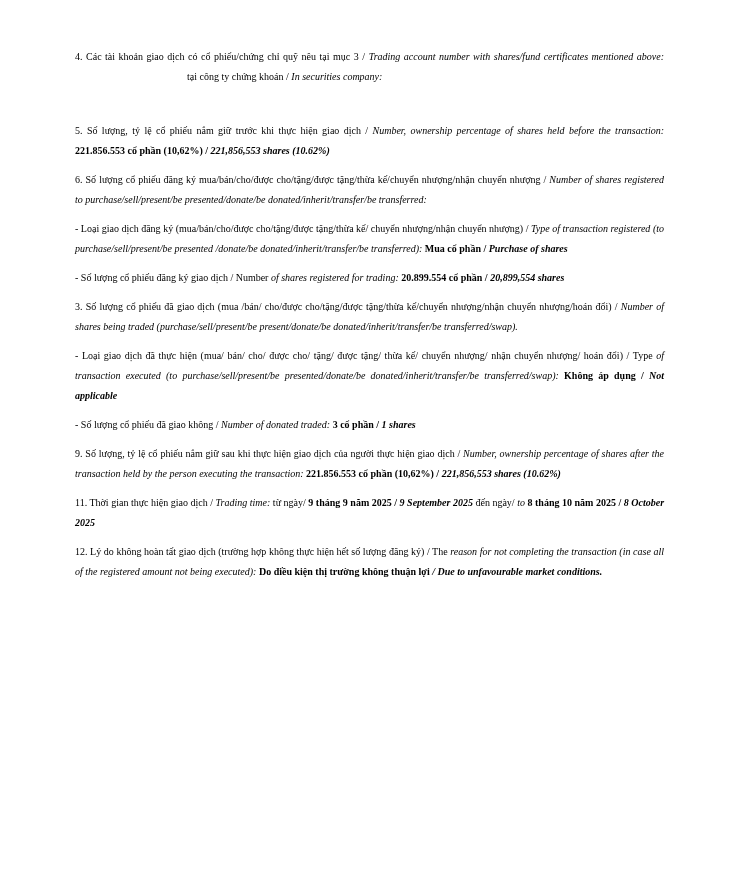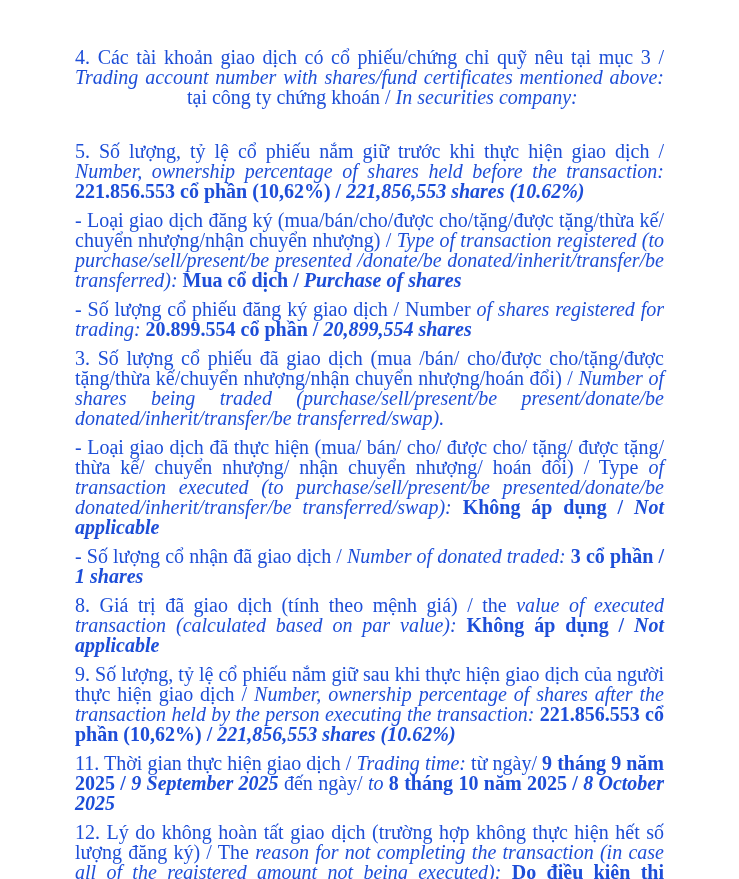--- a/index.html
+++ b/index.html
@@ -14,43 +14,43 @@
     background: #ffffff;
     box-sizing: border-box;
     padding: 47px 75px 0 75px;
     overflow: hidden;
     font-family: "Liberation Serif", "DejaVu Serif", serif;
     color: #121212;
   }
   .para {
     margin: 0 0 9px 0;
     text-align: justify;
-    font-size: 20px;
+    font-size: 10px;
     line-height: 20px;
-    color: #1d4ed8;
+    color: #000000;
   }
   .para-large {
     margin-bottom: 34px;
   }
   .seg-r { font-style: normal; font-weight: normal; }
   .seg-i { font-style: italic; font-weight: normal; }
   .seg-b { font-style: normal; font-weight: bold; }
   .seg-bi { font-style: italic; font-weight: bold; margin-top: 20px; }
   .gap { display: inline-block; width: 112px; height: 1px; }
 </style>
 </head>
 <body>
 
 <div class="page">
   <div>
       <p class="para para-large"><span class="seg-r">4. Các tài khoản giao dịch có cổ phiếu/chứng chỉ quỹ nêu tại mục 3 / </span><span class="seg-i">Trading account number with shares/fund certificates mentioned above: </span><span class="gap"></span><span class="seg-r">tại công ty chứng khoán / </span><span class="seg-i">In securities company:</span></p>
       <p class="para"><span class="seg-r">5. Số lượng, tỷ lệ cổ phiếu nắm giữ trước khi thực hiện giao dịch / </span><span class="seg-i">Number, ownership percentage of shares held before the transaction: </span><span class="seg-b">221.856.553 cổ phần (10,62%) / </span><span class="seg-bi">221,856,553 shares (10.62%)</span></p>
-      <p class="para"><span class="seg-r">- Loại giao dịch đăng ký (mua/bán/cho/được cho/tặng/được tặng/thừa kế/ chuyển nhượng/nhận chuyển nhượng) / </span><span class="seg-i">Type of transaction registered (to purchase/sell/present/be presented /donate/be donated/inherit/transfer/be transferred): </span><span class="seg-b">Mua cổ dịch / </span><span class="seg-bi">Purchase of shares</span></p>
+      <p class="para"><span class="seg-r">6. Số lượng cổ phiếu đăng ký mua/bán/cho/được cho/tặng/được tặng/thừa kế/chuyển nhượng/nhận chuyển nhượng / </span><span class="seg-i">Number of shares registered to purchase/sell/present/be presented/donate/be donated/inherit/transfer/be transferred:</span></p>
+      <p class="para"><span class="seg-r">- Loại giao dịch đăng ký (mua/bán/cho/được cho/tặng/được tặng/thừa kế/ chuyển nhượng/nhận chuyển nhượng) / </span><span class="seg-i">Type of transaction registered (to purchase/sell/present/be presented /donate/be donated/inherit/transfer/be transferred): </span><span class="seg-b">Mua cổ phần / </span><span class="seg-bi">Purchase of shares</span></p>
       <p class="para"><span class="seg-r">- Số lượng cổ phiếu đăng ký giao dịch / Number </span><span class="seg-i">of shares registered for trading: </span><span class="seg-b">20.899.554 cổ phần / </span><span class="seg-bi">20,899,554 shares</span></p>
       <p class="para"><span class="seg-r">3. Số lượng cổ phiếu đã giao dịch (mua /bán/ cho/được cho/tặng/được tặng/thừa kế/chuyển nhượng/nhận chuyển nhượng/hoán đổi) / </span><span class="seg-i">Number of shares being traded (purchase/sell/present/be present/donate/be donated/inherit/transfer/be transferred/swap).</span></p>
       <p class="para"><span class="seg-r">- Loại giao dịch đã thực hiện (mua/ bán/ cho/ được cho/ tặng/ được tặng/ thừa kế/ chuyển nhượng/ nhận chuyển nhượng/ hoán đổi) / Type </span><span class="seg-i">of transaction executed (to purchase/sell/present/be presented/donate/be donated/inherit/transfer/be transferred/swap): </span><span class="seg-b">Không áp dụng / </span><span class="seg-bi">Not applicable</span></p>
-      <p class="para"><span class="seg-r">- Số lượng cổ nhận đã giao dịch / </span><span class="seg-i">Number of donated traded: </span><span class="seg-b">3 cổ phần / </span><span class="seg-bi">1 shares</span></p>
-      <p class="para"><span class="seg-r">8. Giá trị đã giao dịch (tính theo mệnh giá) / the </span><span class="seg-i">value of executed transaction (calculated based on par value): </span><span class="seg-b">Không áp dụng / </span><span class="seg-bi">Not applicable</span></p>
+      <p class="para"><span class="seg-r">- Số lượng cổ phiếu đã giao không / </span><span class="seg-i">Number of donated traded: </span><span class="seg-b">3 cổ phần / </span><span class="seg-bi">1 shares</span></p>
       <p class="para"><span class="seg-r">9. Số lượng, tỷ lệ cổ phiếu nắm giữ sau khi thực hiện giao dịch của người thực hiện giao dịch / </span><span class="seg-i">Number, ownership percentage of shares after the transaction held by the person executing the transaction: </span><span class="seg-b">221.856.553 cổ phần (10,62%) / </span><span class="seg-bi">221,856,553 shares (10.62%)</span></p>
       <p class="para"><span class="seg-r">11. Thời gian thực hiện giao dịch / </span><span class="seg-i">Trading time: </span><span class="seg-r">từ ngày/ </span><span class="seg-b">9 tháng 9 năm 2025 / </span><span class="seg-bi">9 September 2025 </span><span class="seg-r">đến ngày/ </span><span class="seg-i">to </span><span class="seg-b">8 tháng 10 năm 2025 / </span><span class="seg-bi">8 October 2025</span></p>
       <p class="para"><span class="seg-r">12. Lý do không hoàn tất giao dịch (trường hợp không thực hiện hết số lượng đăng ký) / The </span><span class="seg-i">reason for not completing the transaction (in case all of the registered amount not being executed): </span><span class="seg-b">Do điều kiện thị trường không thuận lợi </span><span class="seg-bi">/ Due to unfavourable market conditions.</span></p>
     </div>
 </div>
 
 </body></html>

